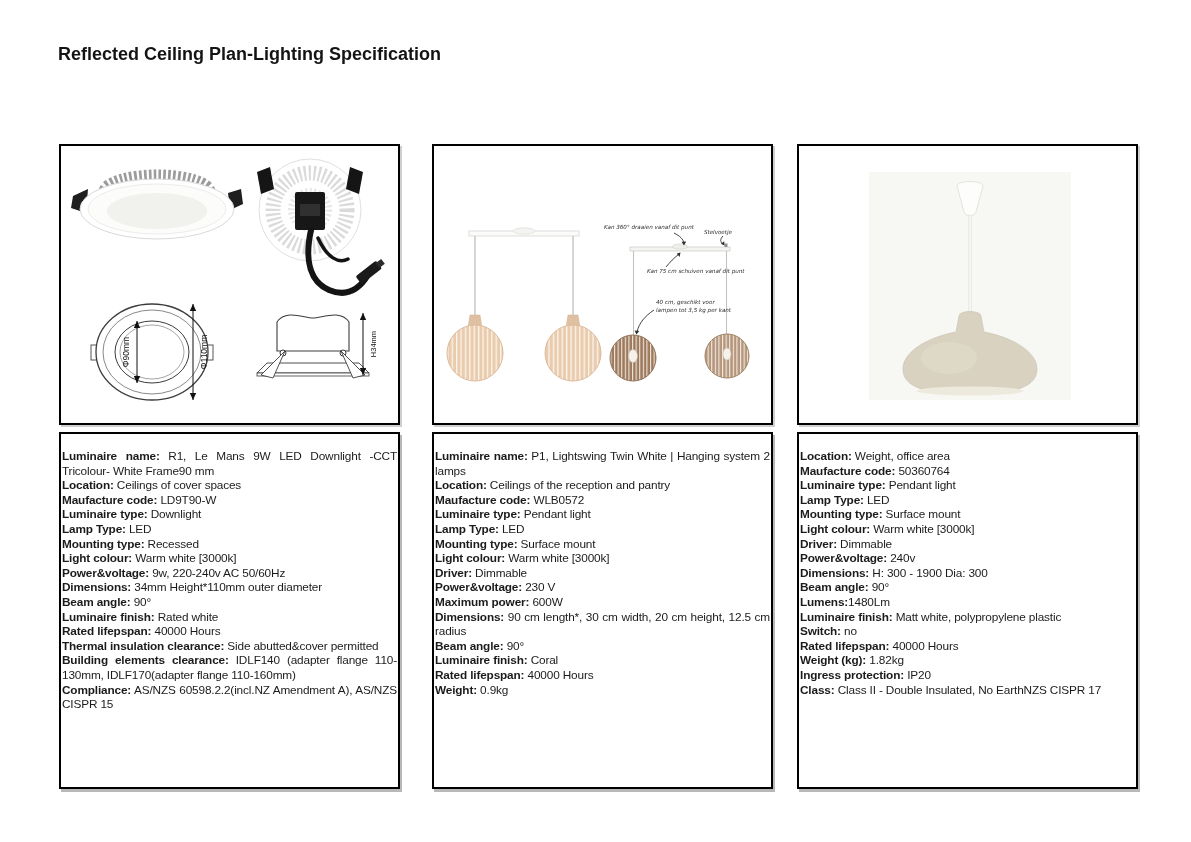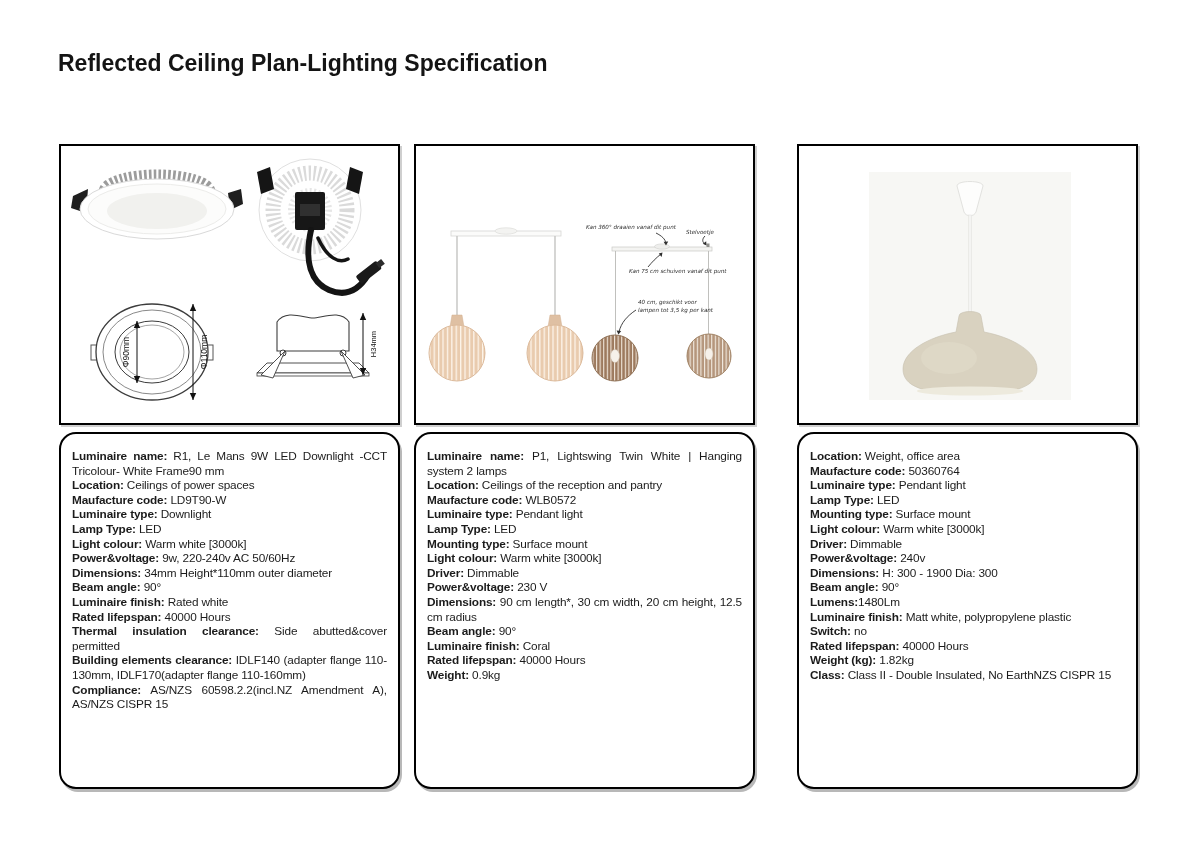--- a/index.html
+++ b/index.html
@@ -1,22 +1,22 @@
 <!DOCTYPE html>
 <html><head>
 <meta charset="utf-8">
 <style>
   html,body{margin:0;padding:0;background:#ffffff;}
   body{width:1191px;height:842px;position:relative;font-family:"Liberation Sans",sans-serif;}
   .page{position:absolute;inset:0;background:#fff;}
-  .page-title{position:absolute;left:58px;top:50px;margin:0;font-size:23px;font-weight:700;color:#141414;letter-spacing:0;}
+  .page-title{position:absolute;left:58px;top:44px;margin:0;font-size:18px;font-weight:700;color:#141414;letter-spacing:0;}
   .box{position:absolute;width:341px;background:#fff;border:2px solid #000;box-sizing:border-box;}
   .img-box{top:144px;height:281px;box-shadow:2px 2px 0 #cfcfcf;}
-  .txt-box{top:432px;height:357px;box-shadow:2px 3px 0 #b8b8b8;padding:15px 11px;border-radius:17px;}
-  .c1{left:59px}.c2{left:414px}.c3{left:797px}
+  .txt-box{top:432px;height:357px;box-shadow:2px 3px 0 #b8b8b8;padding:15px 1px;}
+  .c1{left:59px}.c2{left:432px}.c3{left:797px}
   .img-box svg{display:block;width:337px;height:277px;}
   .spec{font-size:11.8px;line-height:14.6px;text-align:justify;color:#1b1b1b;letter-spacing:-0.15px;}
   .spec .lbl{font-weight:700;}
   .dim{font-family:"Liberation Sans",sans-serif;font-size:8.5px;fill:#111;}
   .dim-sm{font-family:"Liberation Sans",sans-serif;font-size:7.5px;fill:#111;}
   .hand{font-family:"DejaVu Sans",sans-serif;font-style:italic;font-size:5.6px;fill:#2e2e2e;}
   .line{stroke:#111;stroke-width:1;}
   .arw{fill:#111;}
 </style>
 </head>
@@ -154,28 +154,29 @@
         <ellipse cx="171" cy="245" rx="53" ry="4.5" fill="#edeadd"></ellipse>
       </g>
     </svg>
   </div>
 
   <div class="box txt-box c1">
     <div class="specs">
 
         <div class="spec"><span class="lbl">Luminaire name:</span><span class="val"> R1, Le Mans 9W LED Downlight -CCT Tricolour- White Frame90 mm</span></div>
 
-        <div class="spec"><span class="lbl">Location:</span><span class="val"> Ceilings of power spaces</span></div>
+        <div class="spec"><span class="lbl">Location:</span><span class="val"> Ceilings of cover spaces</span></div>
 
         <div class="spec"><span class="lbl">Maufacture code:</span><span class="val"> LD9T90-W</span></div>
 
         <div class="spec"><span class="lbl">Luminaire type:</span><span class="val"> Downlight</span></div>
 
         <div class="spec"><span class="lbl">Lamp Type:</span><span class="val"> LED</span></div>
 
+        <div class="spec"><span class="lbl">Mounting type:</span><span class="val"> Recessed</span></div>
 
         <div class="spec"><span class="lbl">Light colour:</span><span class="val"> Warm white [3000k]</span></div>
 
         <div class="spec"><span class="lbl">Power&amp;voltage:</span><span class="val"> 9w, 220-240v AC 50/60Hz</span></div>
 
         <div class="spec"><span class="lbl">Dimensions:</span><span class="val"> 34mm Height*110mm outer diameter</span></div>
 
         <div class="spec"><span class="lbl">Beam angle:</span><span class="val"> 90°</span></div>
 
         <div class="spec"><span class="lbl">Luminaire finish:</span><span class="val"> Rated white</span></div>
@@ -204,20 +205,21 @@
         <div class="spec"><span class="lbl">Lamp Type:</span><span class="val"> LED</span></div>
 
         <div class="spec"><span class="lbl">Mounting type:</span><span class="val"> Surface mount</span></div>
 
         <div class="spec"><span class="lbl">Light colour:</span><span class="val"> Warm white [3000k]</span></div>
 
         <div class="spec"><span class="lbl">Driver:</span><span class="val"> Dimmable</span></div>
 
         <div class="spec"><span class="lbl">Power&amp;voltage:</span><span class="val"> 230 V</span></div>
 
+        <div class="spec"><span class="lbl">Maximum power:</span><span class="val"> 600W</span></div>
 
         <div class="spec"><span class="lbl">Dimensions:</span><span class="val"> 90 cm length*, 30 cm width, 20 cm height, 12.5 cm radius</span></div>
 
         <div class="spec"><span class="lbl">Beam angle:</span><span class="val"> 90°</span></div>
 
         <div class="spec"><span class="lbl">Luminaire finish:</span><span class="val"> Coral</span></div>
 
         <div class="spec"><span class="lbl">Rated lifepspan:</span><span class="val"> 40000 Hours</span></div>
 
 
@@ -252,18 +254,19 @@
         <div class="spec"><span class="lbl">Lumens:</span><span class="val">1480Lm</span></div>
 
         <div class="spec"><span class="lbl">Luminaire finish:</span><span class="val"> Matt white, polypropylene plastic</span></div>
 
         <div class="spec"><span class="lbl">Switch:</span><span class="val"> no</span></div>
 
         <div class="spec"><span class="lbl">Rated lifepspan:</span><span class="val"> 40000 Hours</span></div>
 
         <div class="spec"><span class="lbl">Weight (kg):</span><span class="val"> 1.82kg</span></div>
 
-
-        <div class="spec"><span class="lbl">Class:</span><span class="val"> Class II - Double Insulated, No EarthNZS CISPR 15</span></div>
+        <div class="spec"><span class="lbl">Ingress protection:</span><span class="val"> IP20</span></div>
+
+        <div class="spec"><span class="lbl">Class:</span><span class="val"> Class II - Double Insulated, No EarthNZS CISPR 17</span></div>
       </div>
   </div>
 
 </div>
 
 </body></html>

